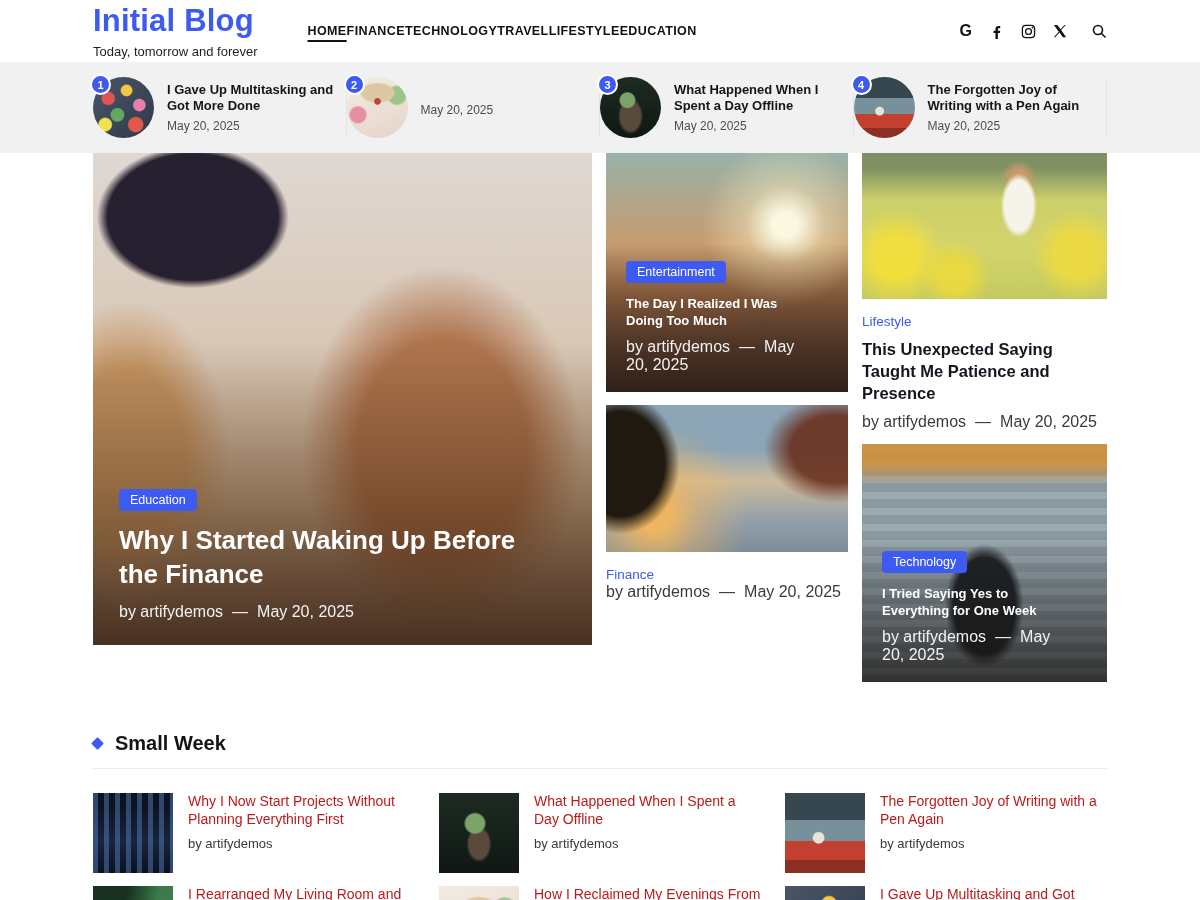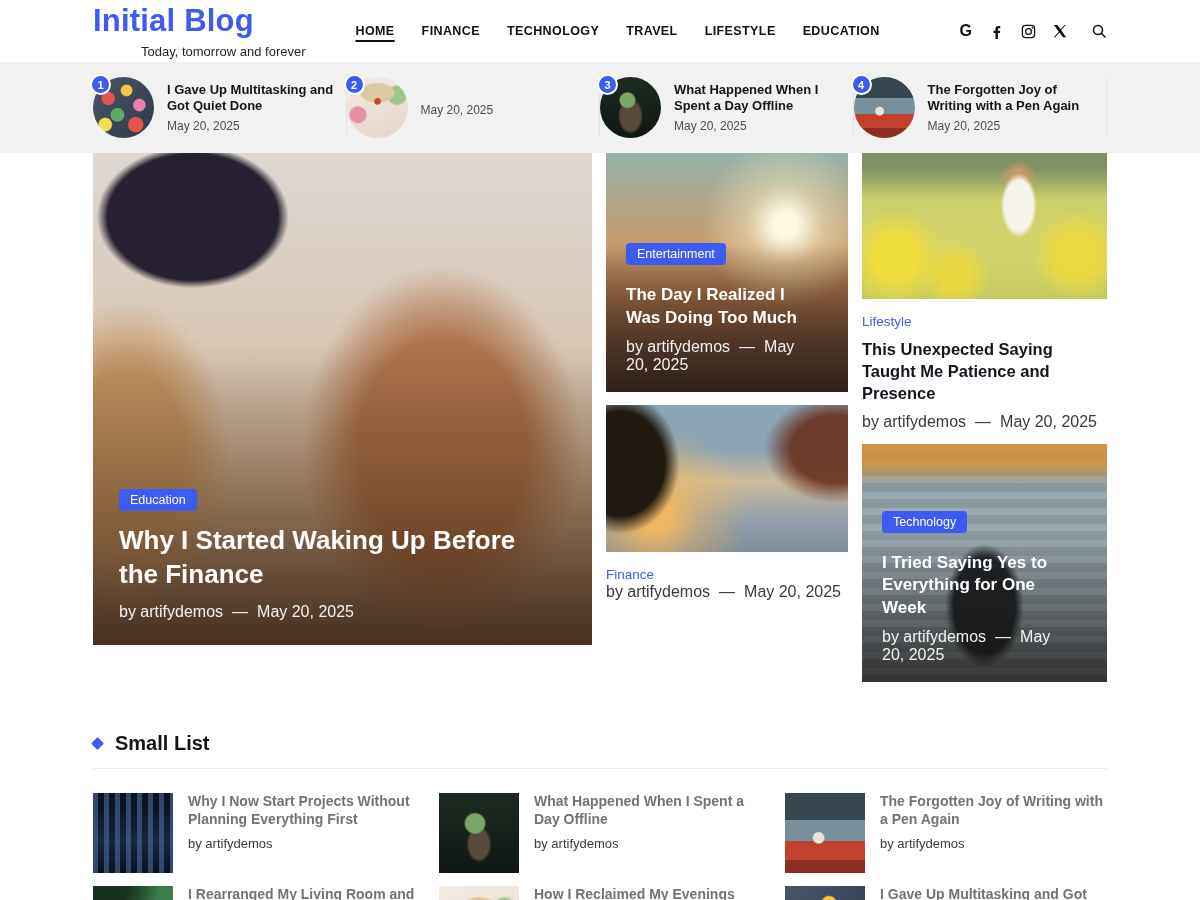--- a/index.html
+++ b/index.html
@@ -5,22 +5,22 @@
   * { box-sizing: border-box; margin: 0; padding: 0; }
   html,body { width:1200px; height:900px; overflow:hidden; background:#fff;
     font-family:"Liberation Sans","DejaVu Sans",sans-serif; color:#141414; }
   a { text-decoration:none; color:inherit; cursor:pointer; }
   .container { width:1014px; margin:0 auto; }
 
   
   header { height:62px; background:#fff; }
   .header-inner { display:flex; align-items:center; height:100%; }
   .logo { font-size:31px; font-weight:800; color:#3d5af1; letter-spacing:.2px; }
-  .tagline { font-size:13px; color:#1f1f1f; margin-top:5px;margin-left:48px; }
-  nav.main-nav { display:flex; gap:27px; margin-left:50px; }
+  .tagline { font-size:13px; color:#1f1f1f; margin-top:5px; }
+  nav.main-nav { display:flex; margin-left:50px; }
   nav.main-nav a { font-size:12.5px; font-weight:700; color:#111; letter-spacing:.4px; }
   nav.main-nav a.active { text-decoration:underline; text-underline-offset:5px; text-decoration-thickness:1.5px; }
   .header-icons { margin-left:auto; display:flex; align-items:center; gap:17px; }
   .hicon { display:flex; align-items:center; justify-content:center; color:#111; }
   .g-glyph { font-size:16px; font-weight:700; }
   .search-btn { margin-left:7px; }
 
   
   .ticker { background:#f1f1f1; height:91px; }
   .ticker-inner { display:flex; height:100%; align-items:center; }
@@ -38,21 +38,21 @@
   .hero-grid { display:grid; grid-template-columns:499px 242px 1fr; gap:14px; }
   .col { display:flex; flex-direction:column; gap:13px; }
   .photo { position:relative; width:100%; overflow:hidden; }
   .shade::before { content:""; position:absolute; inset:0;
     background:linear-gradient(180deg, rgba(22,14,10,0) 38%, rgba(22,14,10,.58) 100%); }
   .overlay-content { position:absolute; left:0; right:12px; bottom:0; padding:18px 20px; z-index:2; }
   .hero .overlay-content { padding:24px 26px; }
   .badge { display:inline-block; background:#3d5af1; color:#fff; font-size:12.5px; font-weight:500;
     padding:4px 11px; border-radius:4px; }
   .hero-title { color:#fff; font-size:26px; font-weight:700; line-height:1.3; margin:13px 0 11px; }
-  .sub-title { color:#fff; font-size:17px; font-weight:700; line-height:1.32; margin:19px 0 9px; }
+  .sub-title { color:#fff; font-size:13px; font-weight:700; line-height:1.32; margin:12px 0 9px; }
   .meta { font-size:16px; }
   .meta.light { color:#f2f2f2; }
   .meta .dash { margin:0 9px; }
   .meta.dark { color:#3a3a3a; }
   .cat-link { display:inline-block; color:#3d5af1; font-size:13.5px; font-weight:500; margin-top:15px; }
   .plain-title { font-size:16.5px; font-weight:700; line-height:1.32; color:#15151f; margin:9px 0 9px; }
 
   
   .ph-hero  { height:492px; }
   .ph-dunes { height:239px; }
@@ -117,21 +117,21 @@
 
   
   .small-section { margin-top:50px; }
   .section-head { display:flex; align-items:center; gap:13px; }
   .diamond { width:9px; height:9px; background:#3d5af1; transform:rotate(45deg); border-radius:1px; }
   .section-title { font-size:20px; font-weight:700; color:#141414; }
   .divider { height:1px; background:#ececec; margin-top:13px; }
   .small-grid { display:grid; grid-template-columns:repeat(3,1fr); column-gap:24px; row-gap:13px; margin-top:24px; }
   .small-item { display:flex; gap:15px; }
   .s-thumb { width:80px; height:80px; flex:0 0 80px; }
-  .s-title { font-size:14px; font-weight:700; line-height:1.27; color:#737373; }
+  .s-title { font-size:14px; font-weight:400; line-height:1.27; color:#b91c1c; }
   .s-author { font-size:13px; color:#3a3a3a; margin-top:7px; }
 </style>
 </head>
 <body>
 
 <header>
   <div class="container header-inner">
     <div>
       <div class="logo">Initial Blog</div>
       <div class="tagline">Today, tomorrow and forever</div>
@@ -173,21 +173,21 @@
   </div>
 </header>
 
 <div class="ticker">
   <div class="container ticker-inner">
     <div class="ticker-item">
       <div class="t-thumb ph-flowers">
         <span class="t-num">1</span>
       </div>
       <div>
-        <div class="t-title">I Gave Up Multitasking and Got Quiet Done</div>
+        <div class="t-title">I Gave Up Multitasking and Got More Done</div>
         <div class="t-date">May 20, 2025</div>
       </div>
     </div>
     <div class="ticker-item">
       <div class="t-thumb ph-hatlady">
         <span class="t-num">2</span>
       </div>
       <div>
         <div class="t-date">May 20, 2025</div>
       </div>
@@ -263,21 +263,21 @@
           </div>
         </div>
       </article>
     </div>
 
   </section>
 
   <section class="small-section">
     <div class="section-head">
       <span class="diamond"></span>
-      <h2 class="section-title">Small List</h2>
+      <h2 class="section-title">Small Week</h2>
     </div>
     <div class="divider"></div>
 
     <div class="small-grid">
       <div class="small-item">
         <div class="s-thumb ph-city"></div>
         <div>
           <div class="s-title">Why I Now Start Projects Without Planning Everything First</div>
           <div class="s-author">by artifydemos</div>
         </div>

